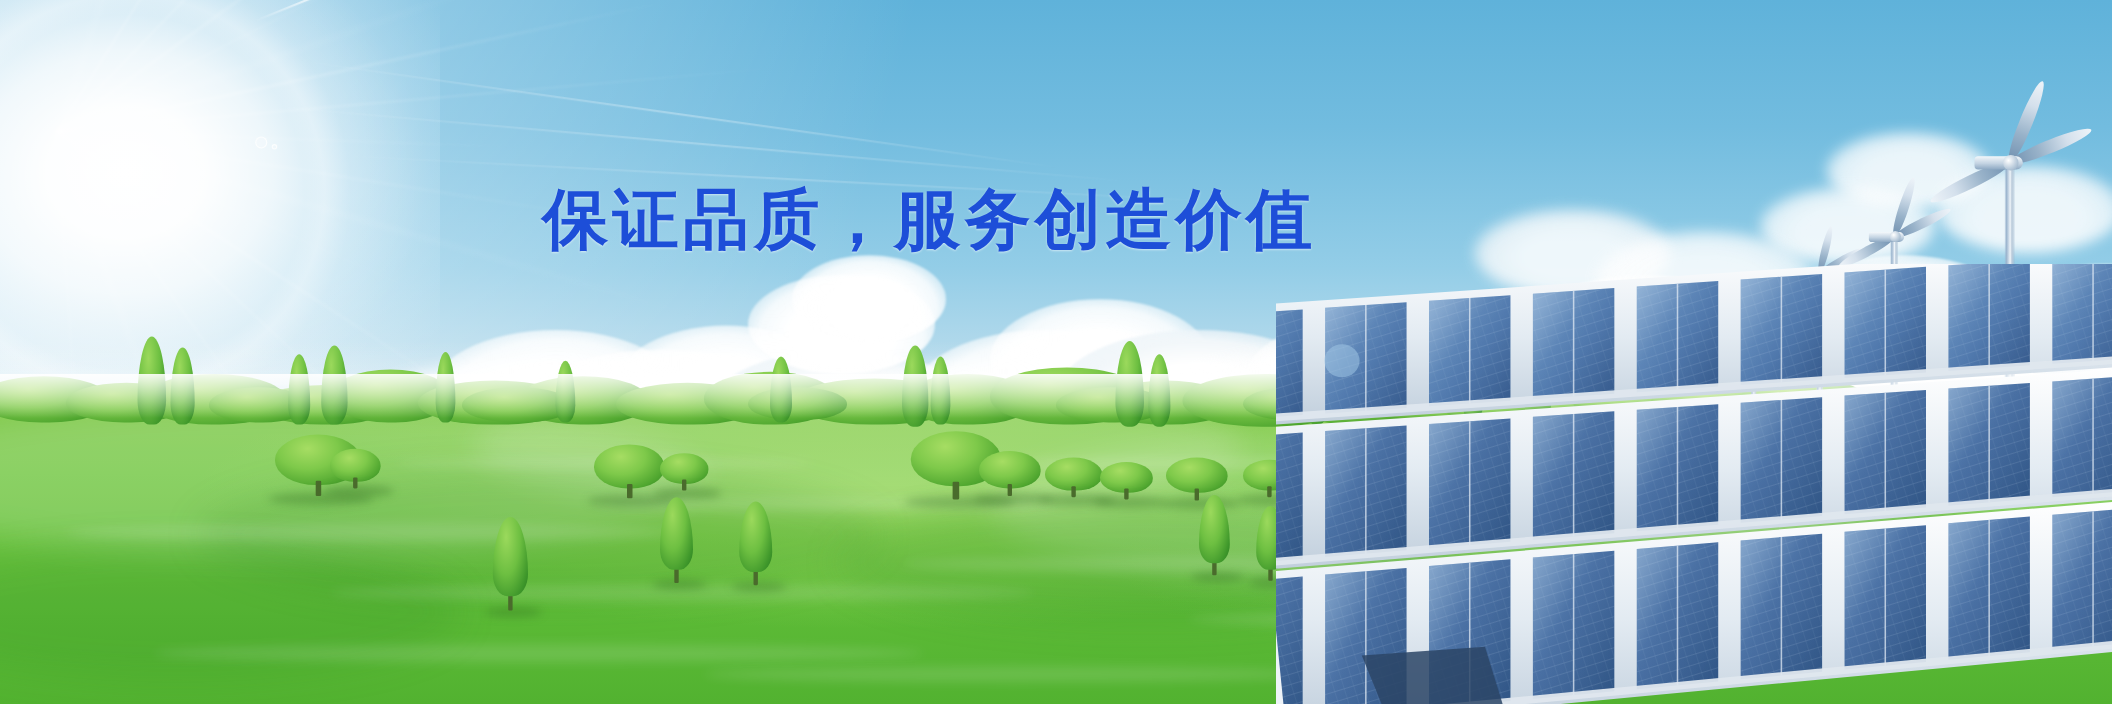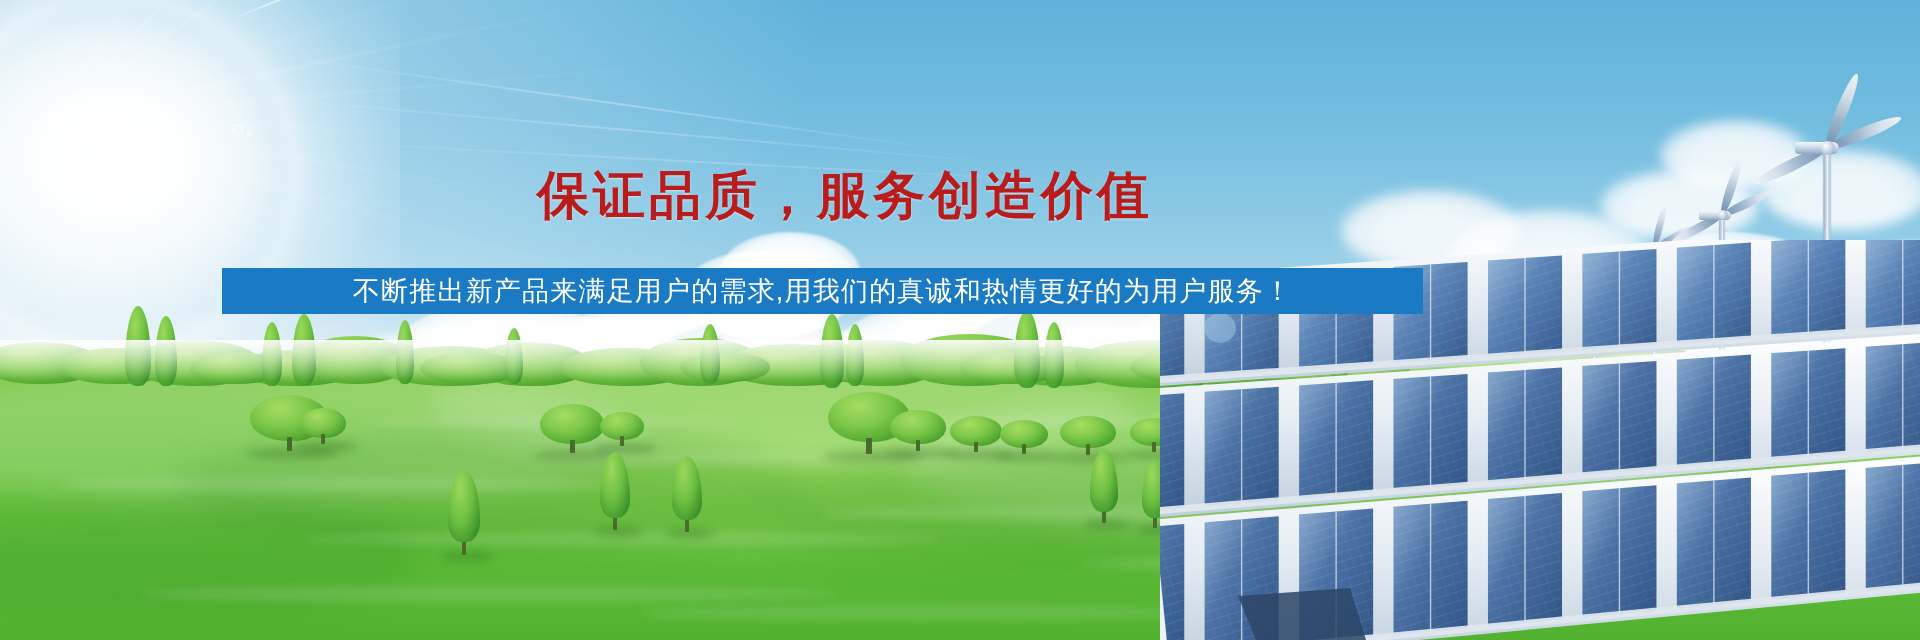--- a/index.html
+++ b/index.html
@@ -190,24 +190,24 @@
   
   .headline {
     position:absolute;
     left:0; right:0; top:168px;
     text-align:center;
     z-index:20;
     pointer-events:none;
   }
   .headline span {
     display:inline-block;
-    font-size:52px;
+    font-size:60px;
     font-weight:bold;
     letter-spacing:4px;
-    color:#b91c1c;
+    color:#1d4ed8;
     line-height:1.05;
     text-shadow:0 1px 2px rgba(255,255,255,0.55);
     padding-left:0px;
     margin-right:230px; 
   }
   .subtitle-bar {
     position:absolute;
     left:222px; top:268px;
     width:1201px; height:46px;
     background:#1b7ac4;
@@ -606,17 +606,14 @@
           <ellipse cx="60" cy="88" rx="16" ry="15" fill="#9fc4e4" opacity="0.55"></ellipse>
           <polygon points="78,356 190,348 206,400 96,400" fill="#2c4566" opacity="0.85"></polygon>
         </g>
     </svg>
   </div>
 
   <div class="headline">
     <span>保证品质，服务创造价值</span>
   </div>
 
-  <div class="subtitle-bar">
-    <span>不断推出新产品来满足用户的需求,用我们的真诚和热情更好的为用户服务！</span>
-  </div>
 
 </div>
 
 </body></html>

